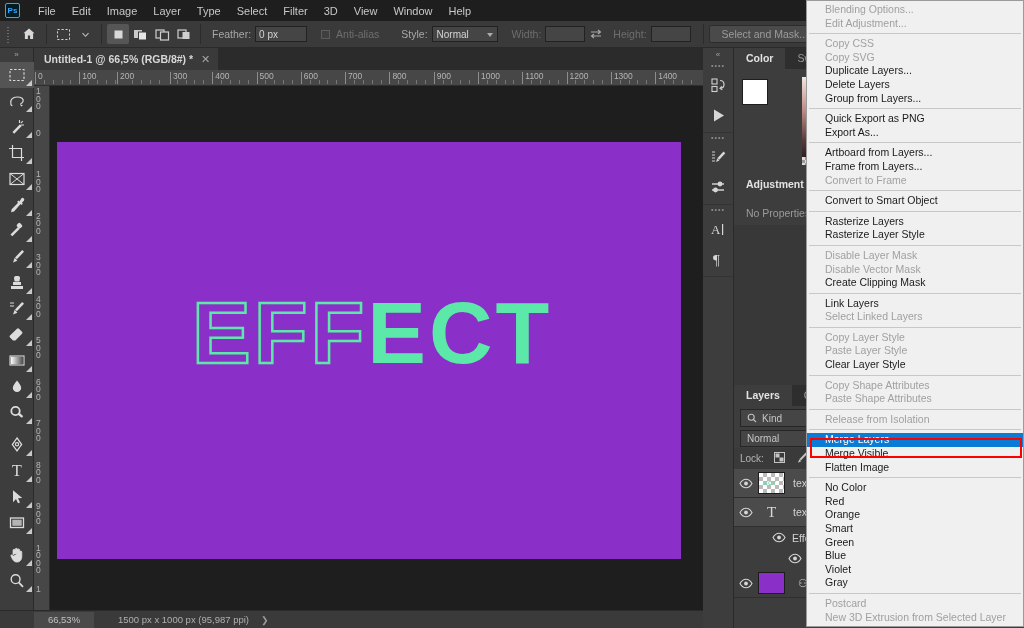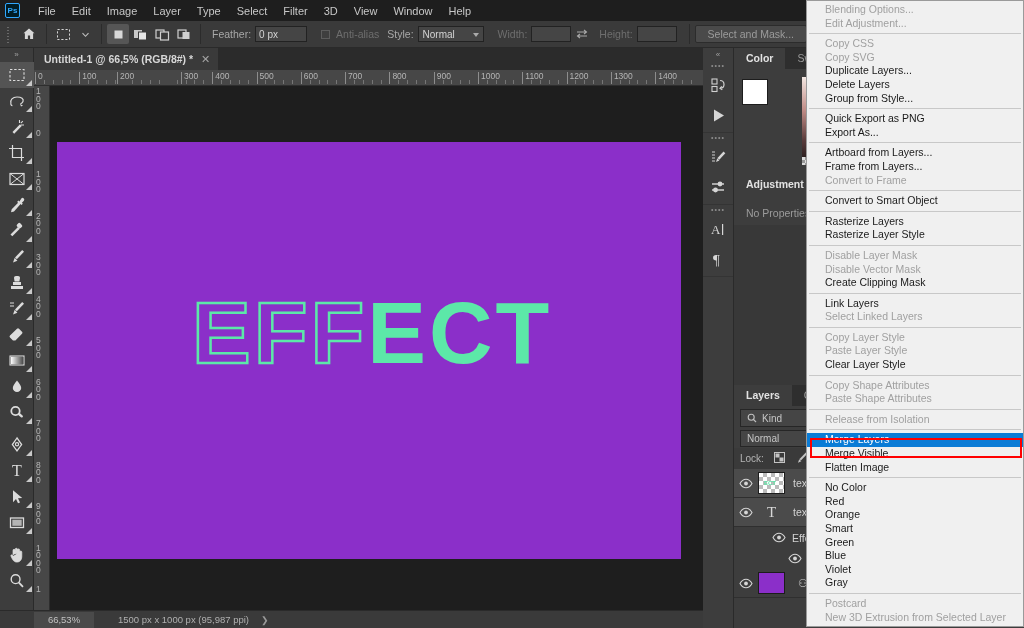--- a/index.html
+++ b/index.html
@@ -298,21 +298,21 @@
       <svg width="15" height="13" viewBox="0 0 15 13">
           <rect x="1" y="2" width="8" height="8" fill="none" stroke="#d0d0d0" stroke-width="1.2"></rect>
           <rect x="5.5" y="4" width="7" height="7" fill="#d0d0d0"></rect>
         </svg>
     </div>
     <div class="vsep"></div>
     <div class="opt-label">Feather:</div>
     <div class="opt-input" style="width:52px">0 px</div>
     <div class="opt-check" style="margin-left:14px"></div>
     <div class="opt-label dim">Anti-alias</div>
-    <div class="opt-label" style="margin-left:4px">Style:</div>
+    <div class="opt-label" style="margin-left:18px">Style:</div>
     <div class="opt-select" style="width:66px">
       <span>Normal</span>
       <span class="caret"></span>
     </div>
     <div class="opt-label dim" style="margin-left:14px">Width:</div>
     <div class="opt-input" style="width:40px"></div>
     <div class="opt-icon">
       <svg width="14" height="12" viewBox="0 0 14 12">
           <path d="M2 4h9M9 2l2.5 2L9 6M12 8H3m2-2-2.5 2L5 10" fill="none" stroke="#a8a8a8" stroke-width="1.1"></path>
         </svg>
@@ -495,21 +495,21 @@
         <span class="rtick-h" style="left: 48.3px;"><span class="bar"></span>100</span>
         <span class="minor-h" style="left: 54.16px;"></span>
         <span class="minor-h" style="left: 63.02px;"></span>
         <span class="minor-h" style="left: 71.88px;"></span>
         <span class="minor-h" style="left: 80.74px;"></span>
         <span class="rtick-h" style="left: 86px;"><span class="bar"></span>200</span>
         <span class="minor-h" style="left: 98.46px;"></span>
         <span class="minor-h" style="left: 107.32px;"></span>
         <span class="minor-h" style="left: 116.18px;"></span>
         <span class="minor-h" style="left: 125.04px;"></span>
-        <span class="rtick-h" style="left: 150px;"><span class="bar"></span>300</span>
+        <span class="rtick-h" style="left: 139px;"><span class="bar"></span>300</span>
         <span class="minor-h" style="left: 142.76px;"></span>
         <span class="minor-h" style="left: 151.62px;"></span>
         <span class="minor-h" style="left: 160.48px;"></span>
         <span class="minor-h" style="left: 169.34px;"></span>
         <span class="rtick-h" style="left: 181.2px;"><span class="bar"></span>400</span>
         <span class="minor-h" style="left: 187.06px;"></span>
         <span class="minor-h" style="left: 195.92px;"></span>
         <span class="minor-h" style="left: 204.78px;"></span>
         <span class="minor-h" style="left: 213.64px;"></span>
         <span class="rtick-h" style="left: 225.5px;"><span class="bar"></span>500</span>
@@ -776,21 +776,21 @@
 
   <div class="ctxmenu">
     <div id="ctx-body">
         <div class="ctx-item disabled">Blending Options...</div>
         <div class="ctx-item disabled">Edit Adjustment...</div>
         <div class="ctx-sep"></div>
         <div class="ctx-item disabled">Copy CSS</div>
         <div class="ctx-item disabled">Copy SVG</div>
         <div class="ctx-item">Duplicate Layers...</div>
         <div class="ctx-item">Delete Layers</div>
-        <div class="ctx-item">Group from Style...</div>
+        <div class="ctx-item">Group from Layers...</div>
         <div class="ctx-sep"></div>
         <div class="ctx-item">Quick Export as PNG</div>
         <div class="ctx-item">Export As...</div>
         <div class="ctx-sep"></div>
         <div class="ctx-item">Artboard from Layers...</div>
         <div class="ctx-item">Frame from Layers...</div>
         <div class="ctx-item disabled">Convert to Frame</div>
         <div class="ctx-sep"></div>
         <div class="ctx-item">Convert to Smart Object</div>
         <div class="ctx-sep"></div>

